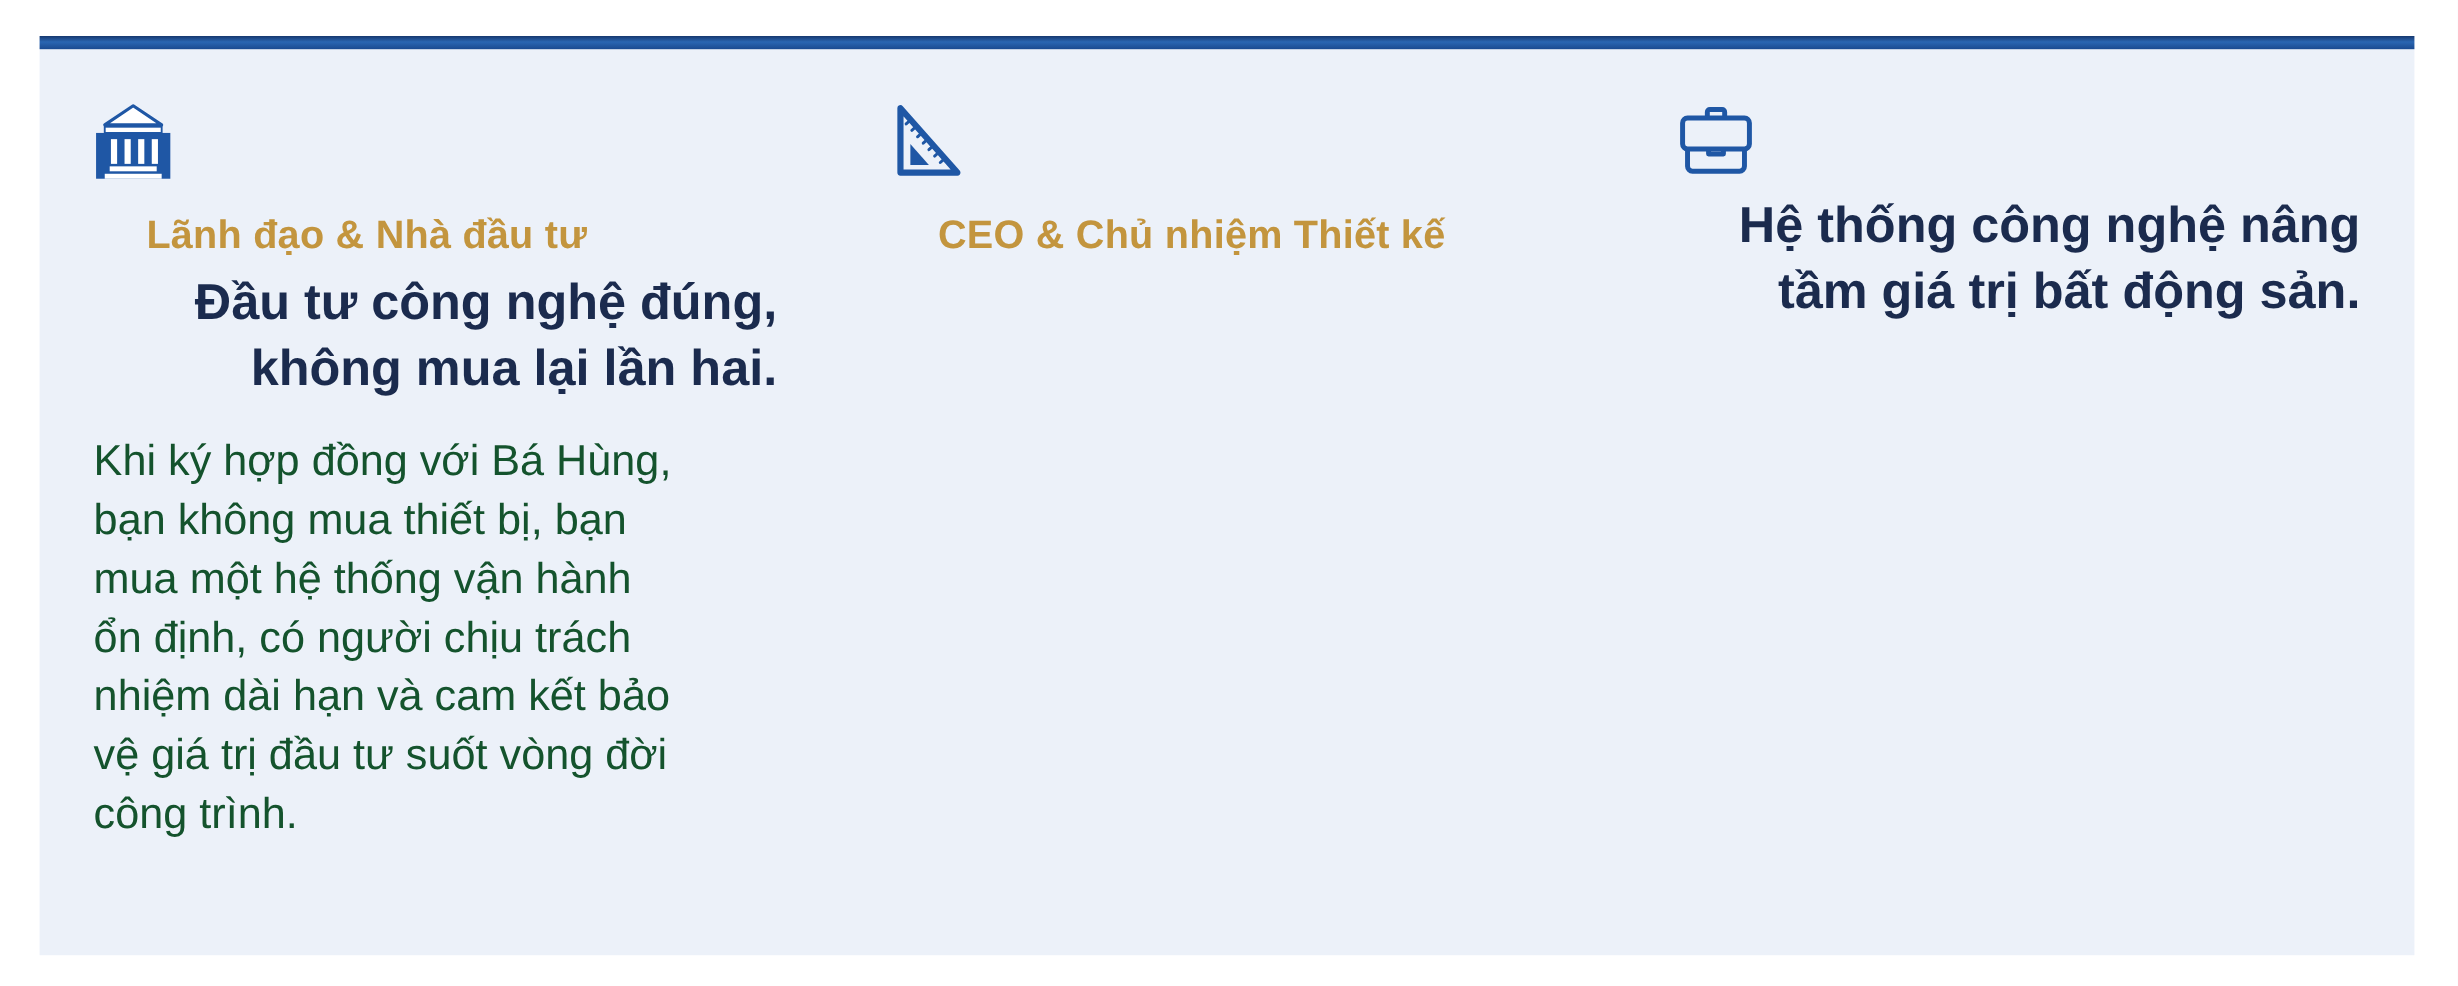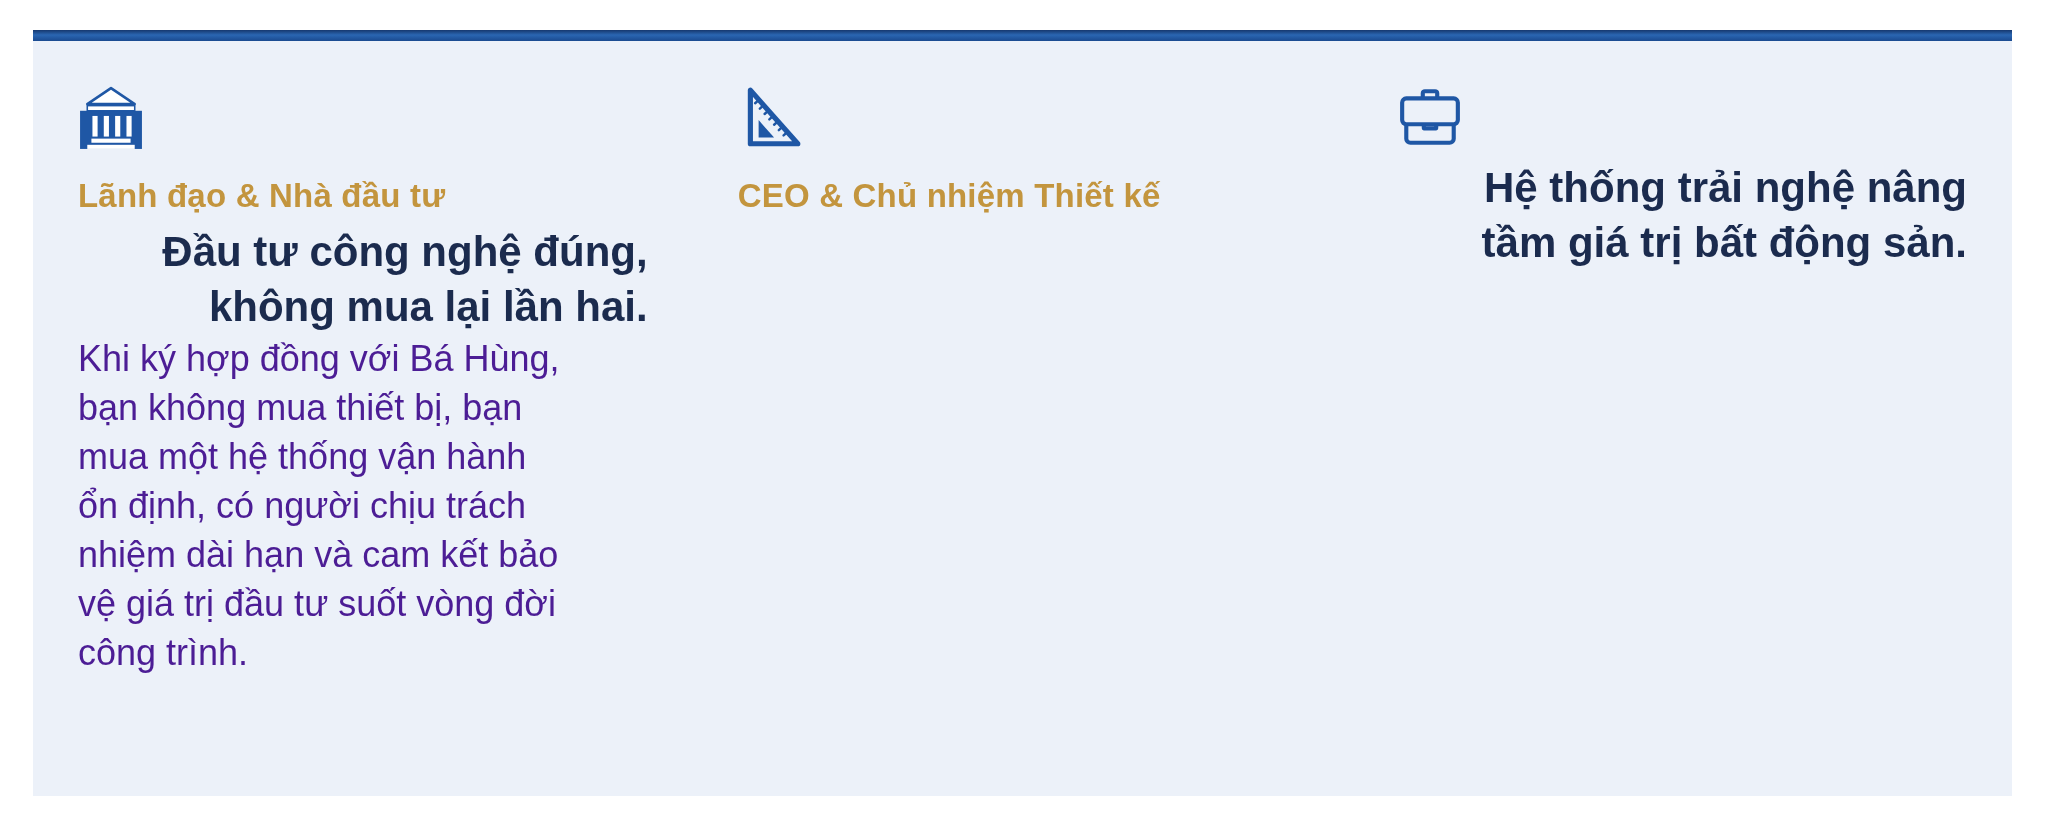--- a/index.html
+++ b/index.html
@@ -27,32 +27,34 @@
   }
   .card { min-width:0; }
   .icon-wrap { width:66px; height:66px; color:#1F57A5; }
   .icon-wrap svg { width:100%; height:100%; display:block; }
   .audience {
     margin-top:26px;
     font-size:33px; font-weight:bold;
     color:#C3953E;
     letter-spacing:0.2px;
     white-space:pre;
+    margin-left:44px;
   }
   .title {
     margin-top:9px;
     font-size:42px; font-weight:bold;
     color:#1B2B4E;
     line-height:1.32;
     white-space:pre;
     text-align:right;
   }
   .body-text {
+    margin-top:25px;
     font-size:36px; font-weight:normal;
-    color:#4c1d95;
+    color:#14532d;
     line-height:1.36;
     white-space:pre;
   }
 </style>
 </head>
 <body>
 
 <section class="panel">
   <div class="accent-bar"></div>
   <div class="columns">
@@ -102,18 +104,18 @@
 
     <article class="card">
       <div class="icon-wrap">
         <svg viewBox="0 0 64 64" aria-hidden="true" fill="none" stroke="#1F57A5" stroke-width="4" stroke-linejoin="round">
           <path d="M25 13 v-5 a2 2 0 0 1 2 -2 h10 a2 2 0 0 1 2 2 v5"></path>
           <rect x="5" y="13" width="54" height="25" rx="4"></rect>
           <path d="M9 38 v14 a4 4 0 0 0 4 4 h38 a4 4 0 0 0 4 -4 v-14"></path>
           <path d="M26 38 v4 h12 v-4"></path>
         </svg>
       </div>
-      <h2 class="title">Hệ thống trải nghệ nâng
+      <h2 class="title">Hệ thống công nghệ nâng
 tầm giá trị bất động sản.</h2>
     </article>
 
   </div>
 </section>
 
 </body></html>

